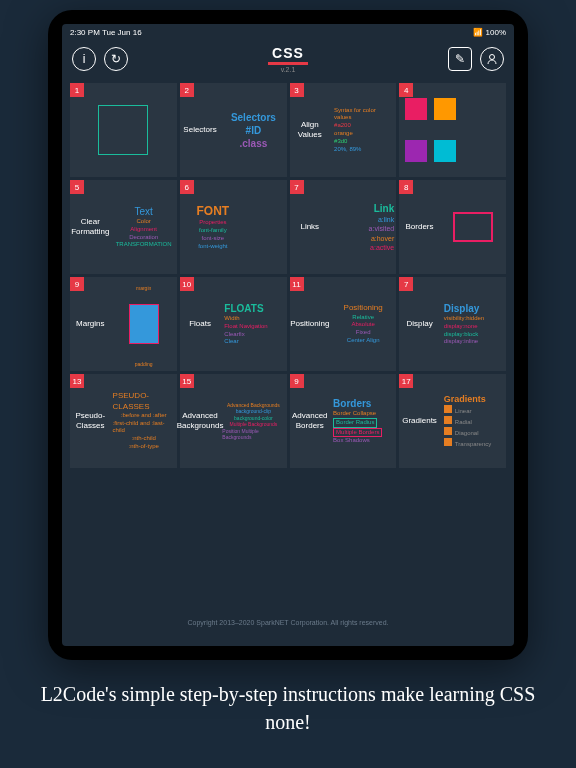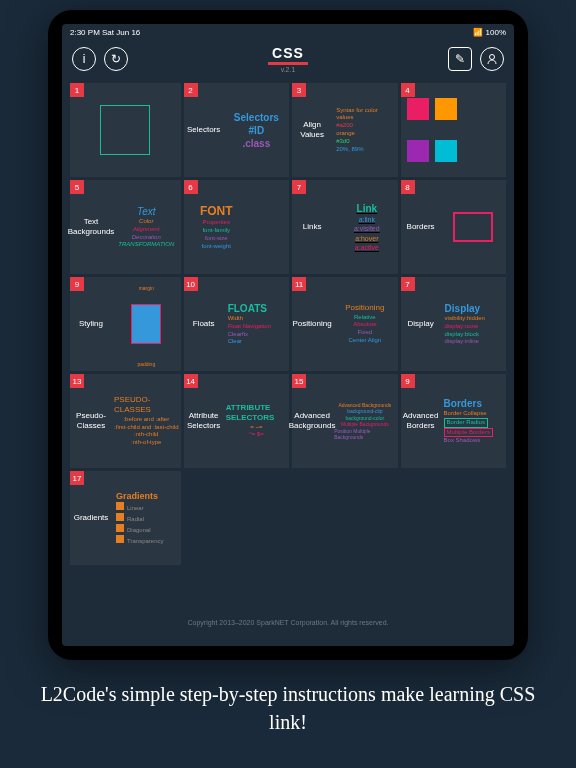--- a/index.html
+++ b/index.html
@@ -24,23 +24,23 @@
 .copy{text-align:center;font-size:7px;color:#6a7a8a;padding:20px 0;}
 .tagline{color:#fff;text-align:center;font-size:20px;font-weight:300;padding:20px 30px;line-height:1.4;font-family:Georgia,serif;}
 
 .c1 .card-r{border:1px solid #1abc9c;width:50px;height:50px;margin:auto;}
 .c2 .card-r{color:#3498db;font-size:10px;font-weight:bold;}
 .c2 .sel-c{color:#9b59b6;}
 .c3 .card-r{align-items:flex-start;padding-left:4px;}
 .c3 .t{color:#e67e22;font-size:6px;}
 .c4 .card-r{display:grid;grid-template-columns:1fr 1fr;gap:3px;padding:6px;}
 .c4 .sw{width:22px;height:22px;}
-.c5 .card-r{font-size:6px;font-style:italic;}
+.c5 .card-r{font-size:6px;}
 .c6 .card-r{font-size:6px;}
-.c7 .card-r{align-items:center;padding-left:6px;font-size:7px;text-decoration:underline;}
+.c7 .card-r{align-items:flex-end;padding-left:6px;font-size:7px;}
 .c8 .card-r{border:2px solid #e91e63;width:40px;height:30px;margin:auto;}
 .c9 .card-r{position:relative;}
 .c9 .box{width:30px;height:40px;background:#3498db;border:1px solid #e91e63;}
 .c10 .card-r{align-items:flex-start;padding-left:4px;font-size:6px;}
 .c10 .ft{color:#1abc9c;font-size:10px;font-weight:bold;}
 .c11 .card-r{font-size:6px;}
 .c12 .card-r{align-items:flex-start;padding-left:4px;font-size:6px;}
 .c12 .dt{color:#3498db;font-size:10px;font-weight:bold;}
 .c13 .card-r{font-size:6px;color:#e67e22;}
 .c13 .pt{font-size:8px;}
@@ -53,21 +53,21 @@
 .c17 .gt{color:#e67e22;font-size:9px;font-weight:bold;}
 .c17 .gs{width:8px;height:8px;background:#e67e22;display:inline-block;margin-right:3px;}
 </style>
 </head>
 <body>
 
 <div class="tablet">
 <div class="screen">
 
 <div class="status">
-<span><span>2:30 PM</span> <span>Sat Jun 16</span></span>
+<span><span>2:30 PM</span> <span>Tue Jun 16</span></span>
 <span>📶 <span>100%</span></span>
 </div>
 
 <div class="header">
 <div class="hleft">
 <div class="hbtn">i</div>
 <div class="hbtn">↻</div>
 </div>
 <div class="logo">
 <div class="logo-t">CSS</div>
@@ -124,21 +124,21 @@
             <div class="sw" style="background:#e91e63"></div>
             <div class="sw" style="background:#ff9800"></div>
             <div class="sw" style="background:#9c27b0"></div>
             <div class="sw" style="background:#00bcd4"></div>
           </div>
 </div>
 
 <div class="card c5">
 <div class="num">5</div>
 <div class="card-l">
-            <span>Text Backgrounds</span>
+            <span>Clear Formatting</span>
           </div>
 <div class="card-r">
             <span style="color:#3498db;font-size:10px">Text</span>
             <span style="color:#e67e22">Color</span>
             <span style="color:#e91e63">Alignment</span>
             <span style="color:#9b59b6">Decoration</span>
             <span style="color:#1abc9c">TRANSFORMATION</span>
           </div>
 </div>
 
@@ -171,21 +171,21 @@
 <div class="num">8</div>
 <div class="card-l">
             <span>Borders</span>
           </div>
 <div class="card-r"></div>
 </div>
 
 <div class="card c9">
 <div class="num">9</div>
 <div class="card-l">
-            <span>Styling</span>
+            <span>Margins</span>
           </div>
 <div class="card-r">
             <span style="color:#e67e22;font-size:5px;position:absolute;top:8px">margin</span>
             <div class="box"></div>
             <span style="color:#e67e22;font-size:5px;position:absolute;bottom:4px">padding</span>
           </div>
 </div>
 
 <div class="card c10">
 <div class="num">10</div>
@@ -236,31 +236,20 @@
           </div>
 <div class="card-r">
             <span class="pt">PSEUDO-CLASSES</span>
             <span>:before and :after</span>
             <span>:first-child and :last-child</span>
             <span>:nth-child</span>
             <span>:nth-of-type</span>
           </div>
 </div>
 
-<div class="card c14">
-<div class="num">14</div>
-<div class="card-l">
-            <span>Attribute Selectors</span>
-          </div>
-<div class="card-r">
-            <span class="at">ATTRIBUTE SELECTORS</span>
-            <span style="color:#e67e22">= ~=</span>
-            <span style="color:#e91e63">^= $=</span>
-          </div>
-</div>
 
 <div class="card c15">
 <div class="num">15</div>
 <div class="card-l">
             <span>Advanced Backgrounds</span>
           </div>
 <div class="card-r">
             <span style="color:#e67e22">Advanced Backgrounds</span>
             <span style="color:#3498db">background-clip</span>
             <span style="color:#1abc9c">background-color</span>
@@ -297,13 +286,13 @@
           </div>
 </div>
 
 </div>
 
 <div class="copy">Copyright 2013–2020 SparkNET Corporation. All rights reserved.</div>
 
 </div>
 </div>
 
-<div class="tagline">L2Code's simple step-by-step instructions make learning CSS link!</div>
+<div class="tagline">L2Code's simple step-by-step instructions make learning CSS none!</div>
 
 </body></html>

